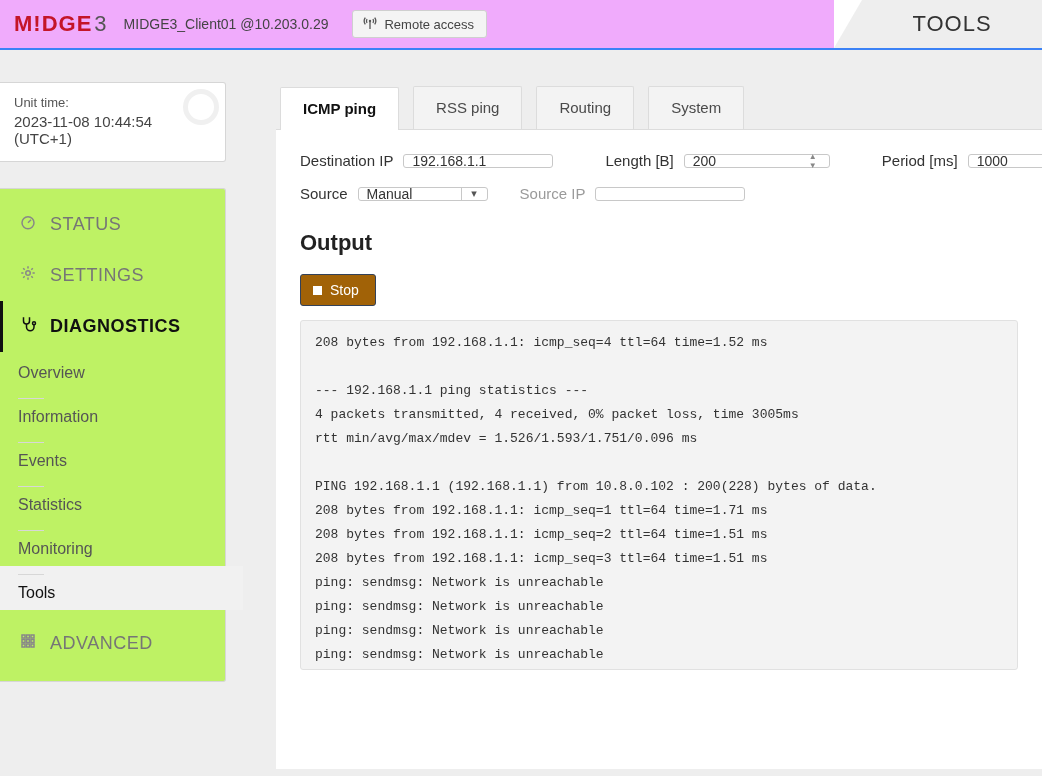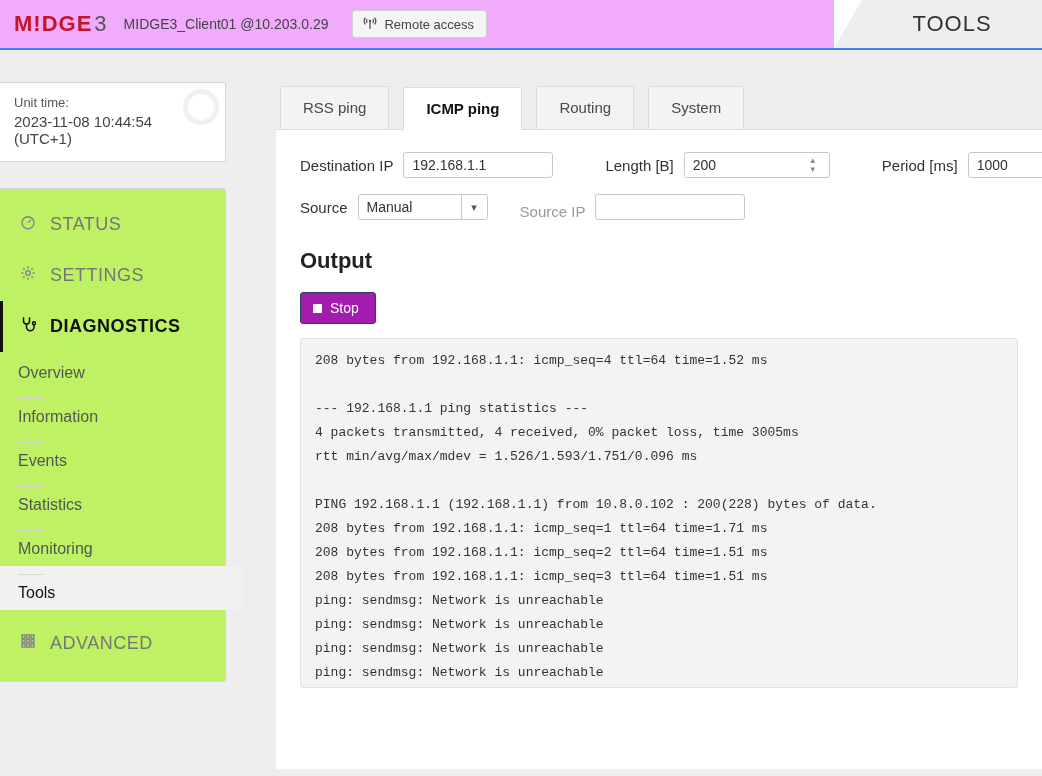--- a/index.html
+++ b/index.html
@@ -205,21 +205,21 @@
     margin-bottom: 16px;
     font-size:15px;
     color:#333;
     flex-wrap: nowrap;
   }
   .fgroup { display:flex; align-items:center; gap:10px; }
   .fgroup label { white-space:nowrap; }
   input[type=text], .num, .select {
     border:1px solid #c8c8c8;
     border-radius:3px;
-    height:26px;
+    height:14px;
     padding: 0 8px;
     font-size:14px;
     color:#333;
     background:#fff;
   }
   .num { position:relative; padding-right:22px; width:146px; display:flex; align-items:center; }
   .num .spin {
     position:absolute; right:2px; top:2px; bottom:2px; width:18px;
     display:flex; flex-direction:column; justify-content:center; gap:0px;
     color:#888; font-size:8px; line-height:9px;
@@ -228,21 +228,21 @@
   .select .chev {
     position:absolute; right:0; top:0; bottom:0; width:26px;
     border-left:1px solid #c8c8c8;
     display:flex; align-items:center; justify-content:center;
     color:#555; font-size:11px;
   }
   .muted-label { color:#9a9a9a; }
   input.w150 { width:150px; }
 
   .stop-btn {
-    background:#a21caf;
+    background:#a16207;
     color:#fff;
     border:1px solid #32415a;
     border-radius:3px;
     padding: 7px 16px 7px 12px;
     font-size:14px;
     display:inline-flex;
     align-items:center;
     gap:8px;
     cursor:pointer;
     margin-bottom: 14px;
@@ -355,22 +355,22 @@
             <rect x="16" y="16" width="4" height="4"></rect>
         </svg>
       </span>
       <span>ADVANCED</span>
     </div>
   </div>
 </div>
 
 <div class="main">
   <div class="tabs">
+    <div class="tab active"><span>ICMP ping</span></div>
     <div class="tab"><span>RSS ping</span></div>
-    <div class="tab active"><span>ICMP ping</span></div>
     <div class="tab"><span>Routing</span></div>
     <div class="tab"><span>System</span></div>
   </div>
 
   <div class="panel">
 
     <div class="form-row">
       <div class="fgroup">
         <label>Destination IP</label>
         <input type="text" class="w150" value="192.168.1.1" style="">
@@ -392,21 +392,21 @@
     </div>
 
     <div class="form-row">
       <div class="fgroup">
         <label>Source</label>
         <div class="select">
           <span>Manual</span>
           <span class="chev">▾</span>
         </div>
       </div>
-      <div class="fgroup" style="gap:10px; margin-left:-20px;align-items:flex-end;">
+      <div class="fgroup" style="gap:10px; margin-left:-20px;">
         <label class="muted-label">Source IP</label>
         <input type="text" class="w150" value="" style="">
       </div>
     </div>
 
     <h2 class="section" style="margin-top:28px;">Output</h2>
 
     <button class="stop-btn">
       <span class="sq"></span>
       <span>Stop</span>

